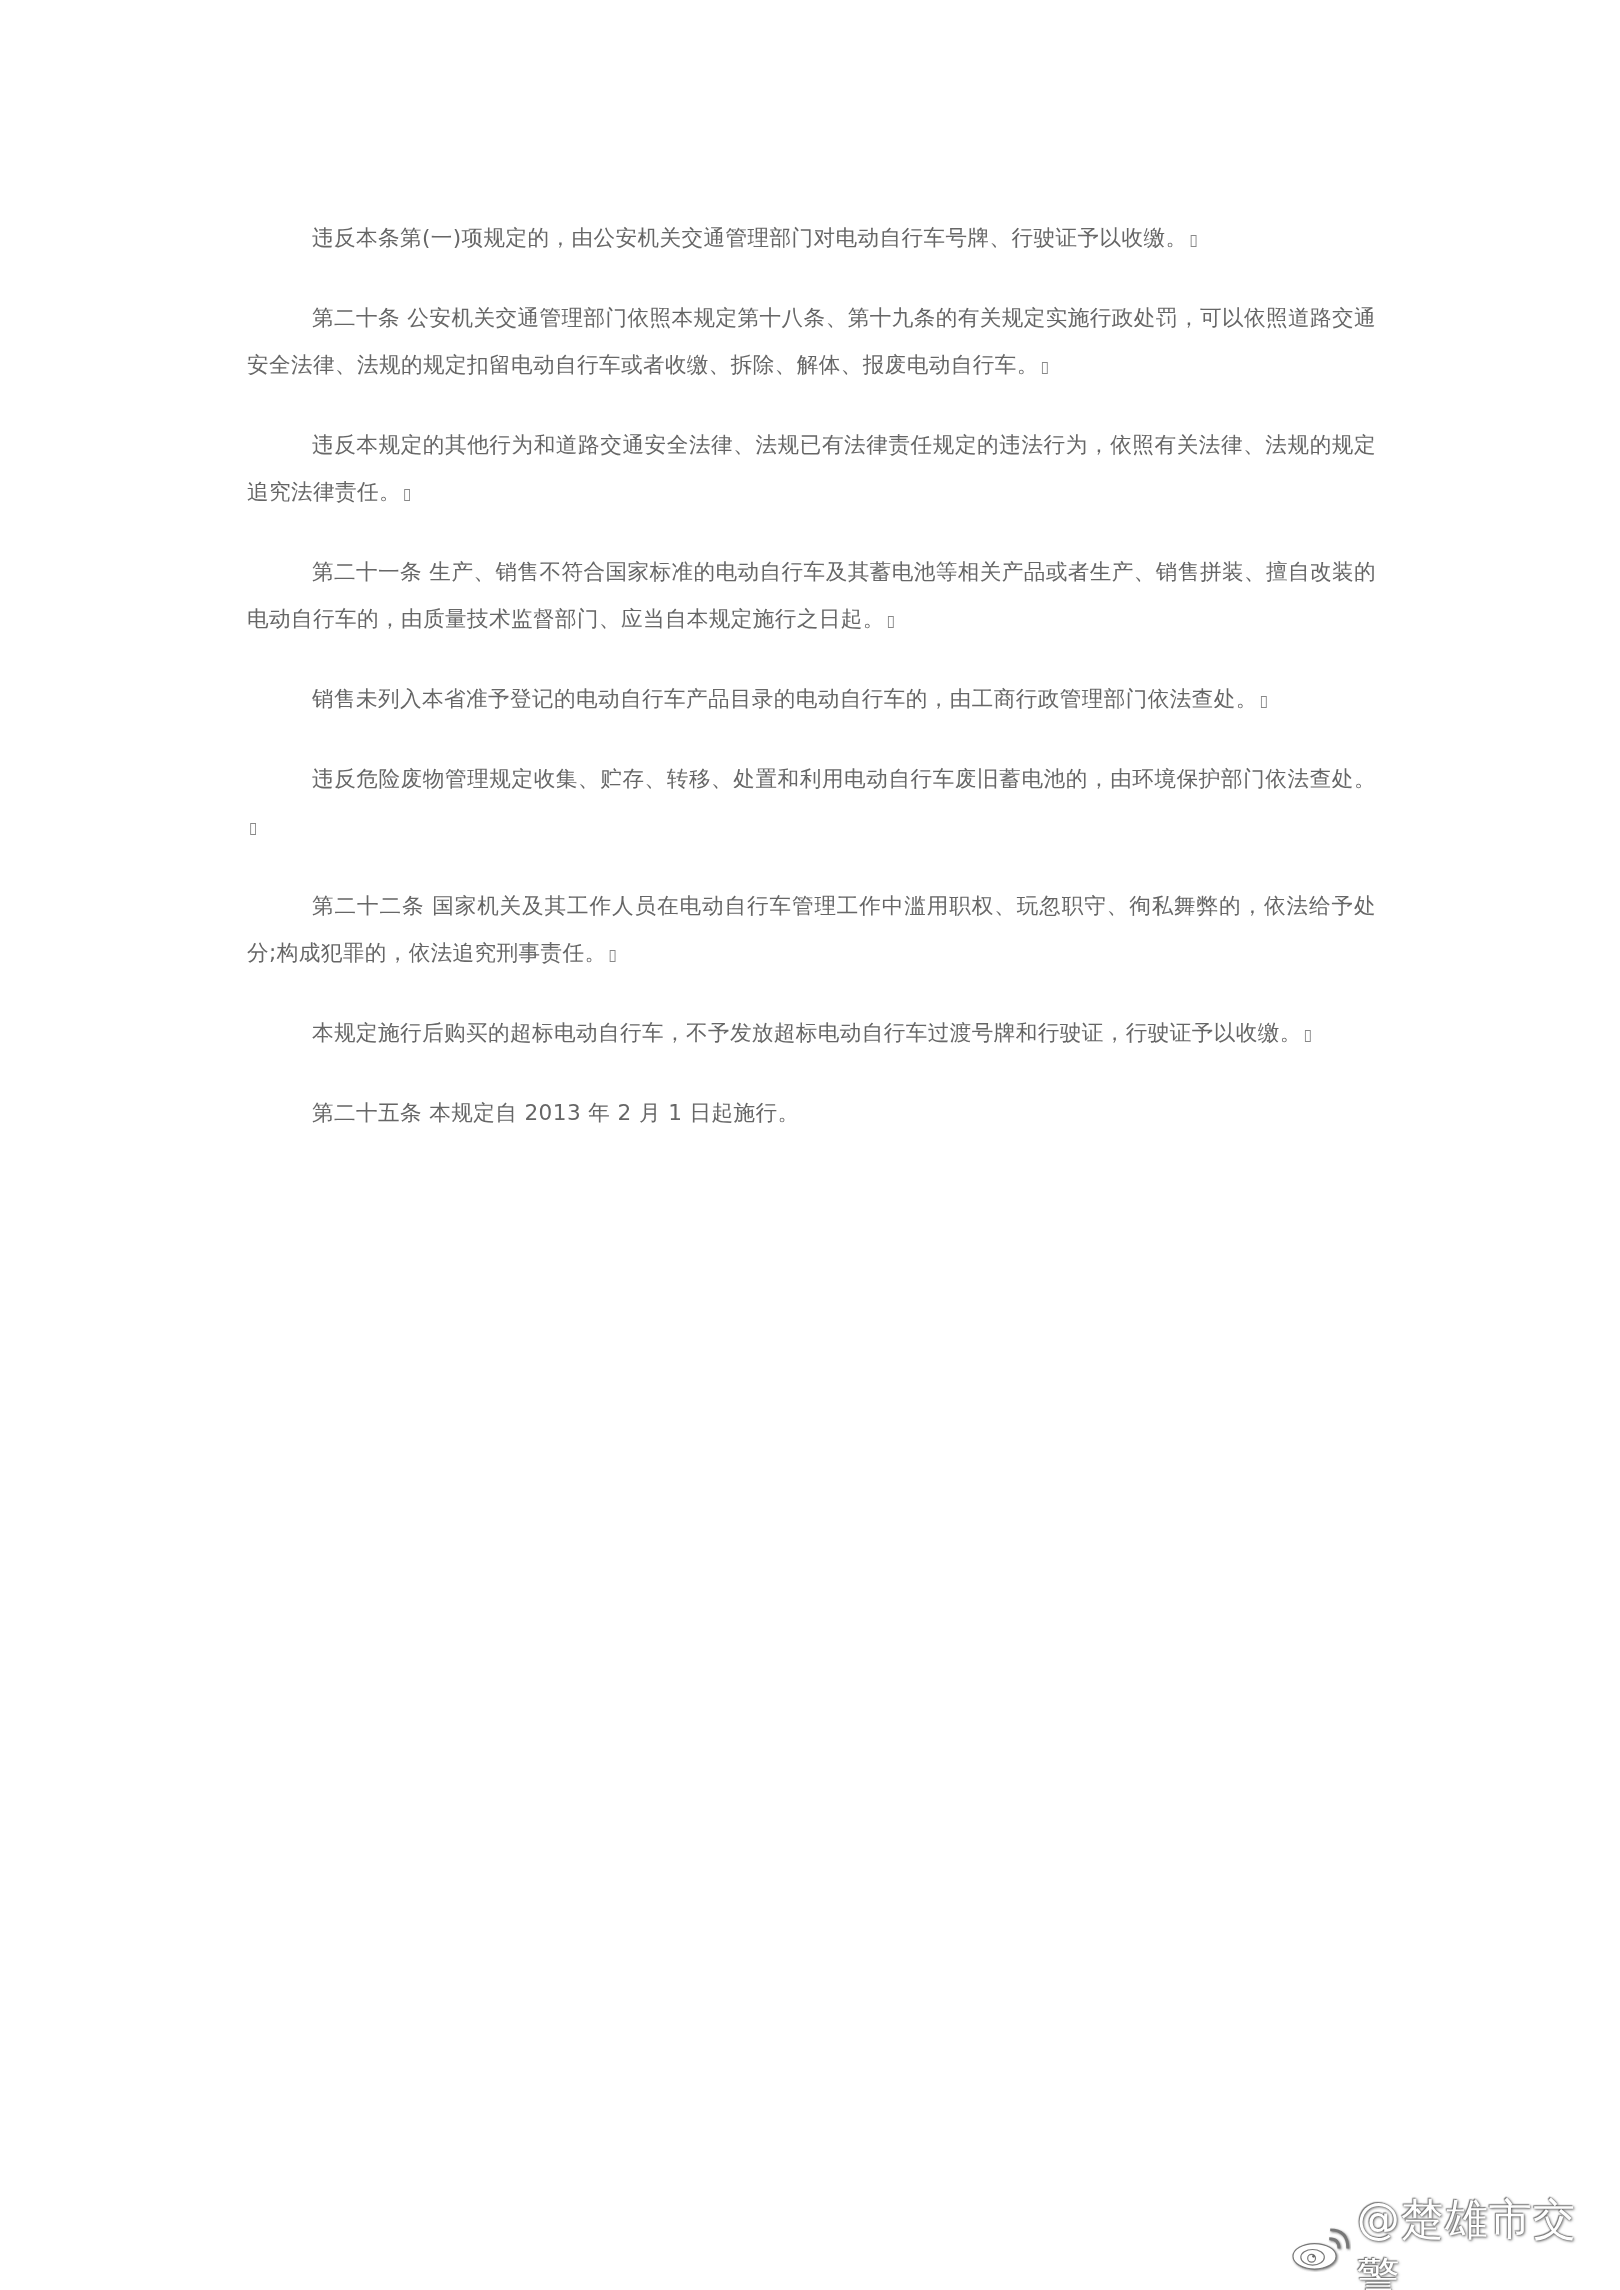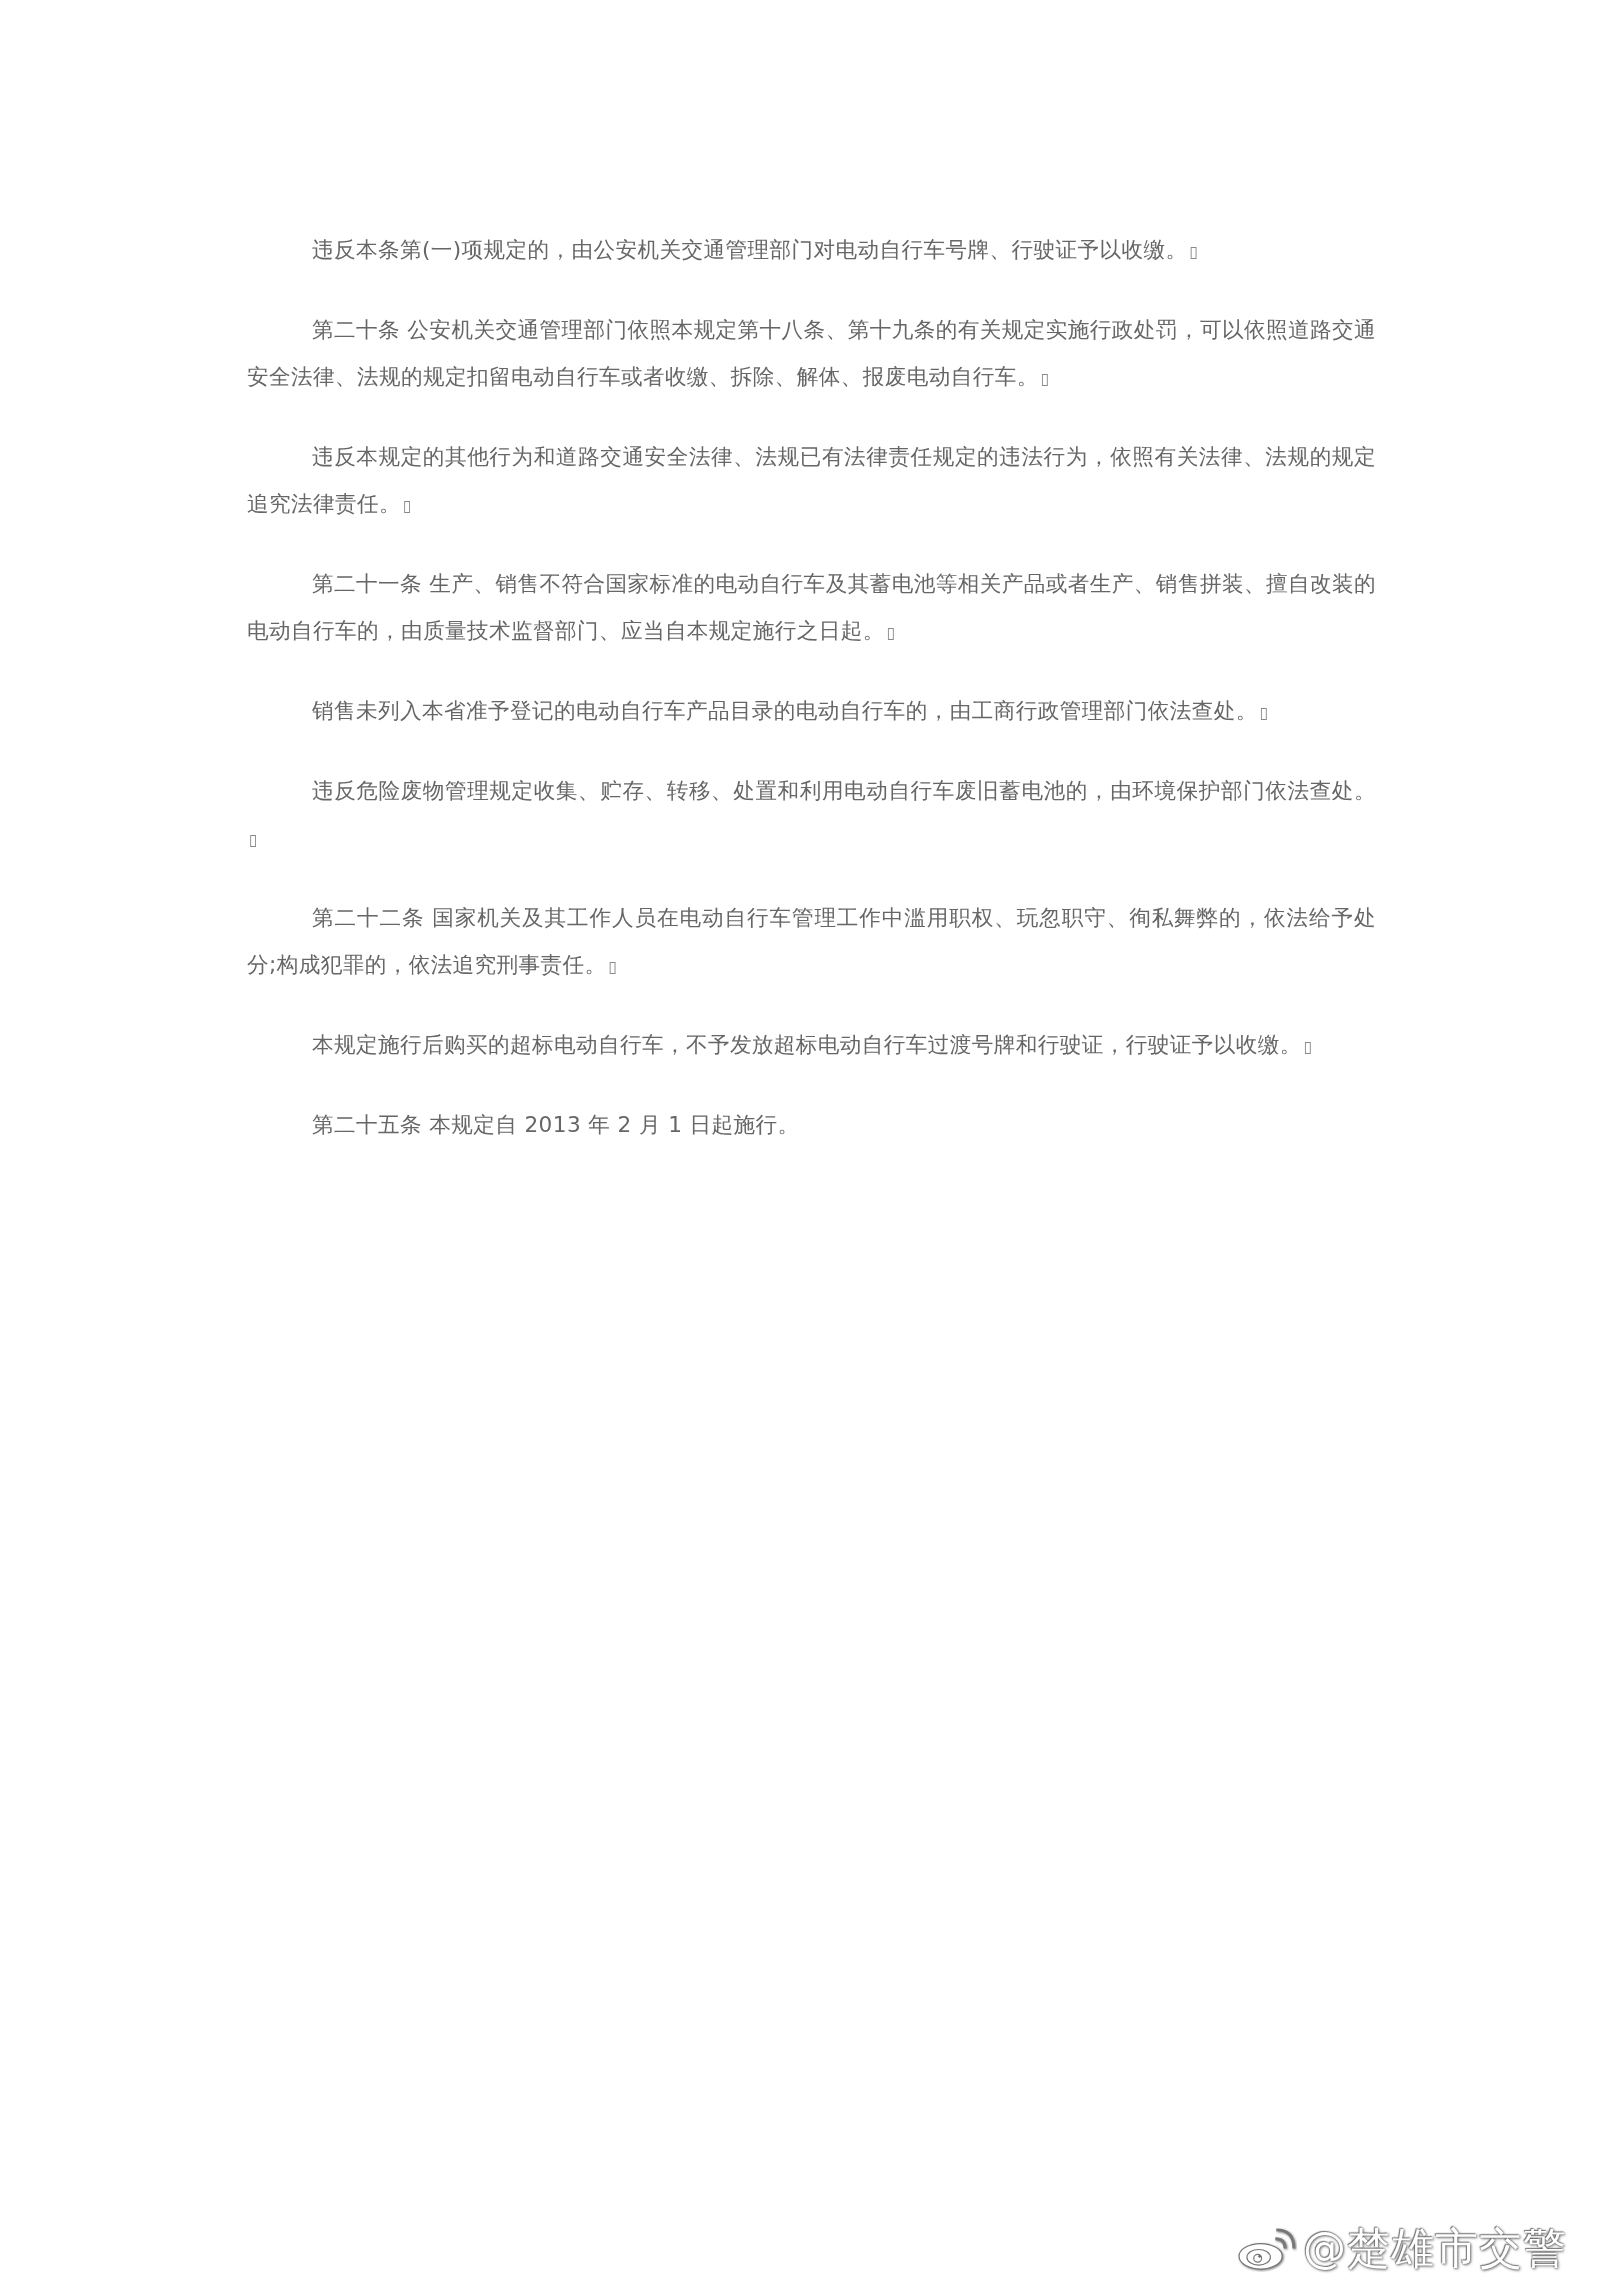--- a/index.html
+++ b/index.html
@@ -10,41 +10,41 @@
   body {
     width: 1620px;
     height: 2291px;
     position: relative;
     overflow: hidden;
     font-family: "DejaVu Sans", "Liberation Sans", sans-serif;
   }
   .doc {
     position: absolute;
     left: 247px;
-    top: 226px;
+    top: 214px;
     width: 1129px;
   }
   .para {
     margin: 0 0 31px 0;
     font-size: 21.6px;
     line-height: 47px;
     color: #666666;
     text-indent: 65px;
     letter-spacing: 0.4px;
     text-align: justify;
     word-break: break-all;
   }
   .tofu {
     font-size: 15.7px;
     color: #888;
     margin-left: 2px;
   }
   .watermark {
     position: absolute;
-    left: 1236px;
+    left: 1290px;
     top: 2223px;
     height: 51px;
     display: flex;
     align-items: center;
     gap: 5.9px;
   }
   .weibo-icon {
     width: 61px;
     height: 47px;
   }

